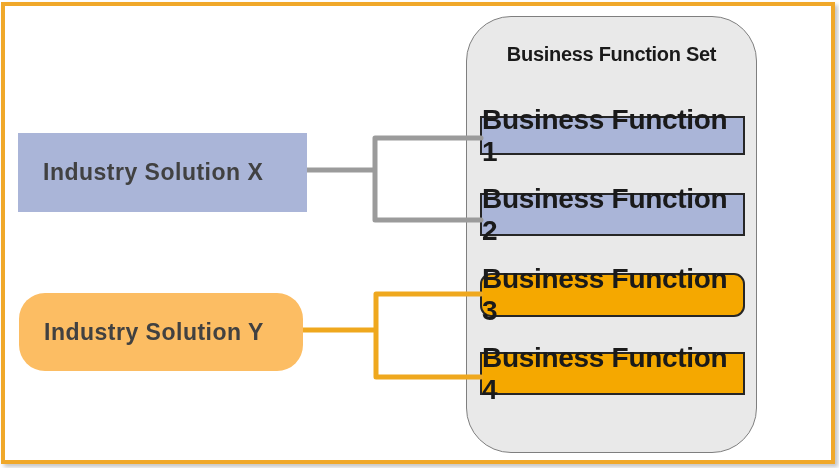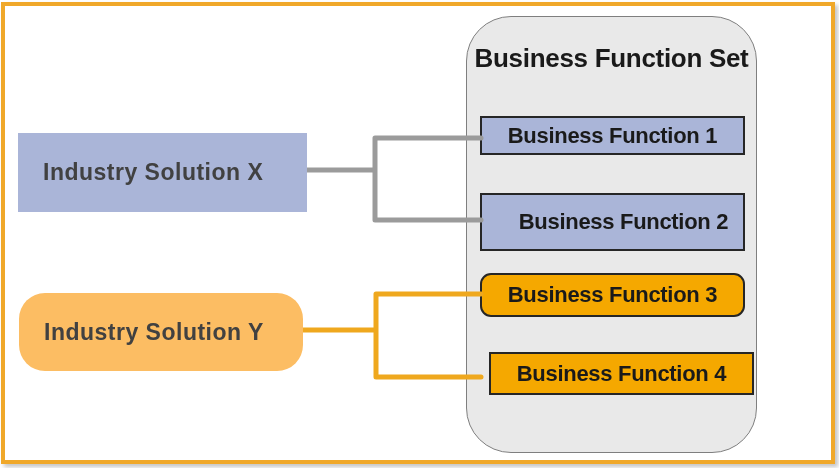--- a/index.html
+++ b/index.html
@@ -90,47 +90,47 @@
     border: 1.5px solid var(--container-border, #7F7F7F);
     border-radius: 45px;
     z-index: 1;
   }
   .bfs-title {
     position: absolute;
     left: 0;
     top: 26px;
     width: 100%;
     text-align: center;
-    font-size: 26px;
+    font-size: 20px;
     font-weight: 700;
     color: var(--function-text, #1A1A1A);
     letter-spacing: -0.3px;
     z-index: 3;
   }
   .bf {
     position: absolute;
     left: 13px;
     width: 265px;
     box-sizing: border-box;
     border: 2px solid var(--box-border, #262626);
     display: flex;
     align-items: center;
     justify-content: center;
-    font-size: 22px;
+    font-size: 28px;
     font-weight: 700;
     color: var(--function-text, #1A1A1A);
     letter-spacing: -0.3px;
     z-index: 3;
   }
   .bf-blue   { background: var(--blue-fill, #AAB5D8); }
   .bf-orange { background: var(--orange-fill-strong, #F5A800); }
   .bf1 { top: 99px;  height: 39px; }
-  .bf2 { top: 176px; height: 58px; padding-left: 22px; }
+  .bf2 { top: 176px; height: 43px; }
   .bf3 { top: 256px; height: 44px; border-radius: 11px; }
-  .bf4 { top: 335px; height: 43px; margin-left: 9px; }
+  .bf4 { top: 335px; height: 43px; }
 </style>
 </head>
 <body>
 
 <div class="canvas">
 
   <div class="frame"></div>
 
   <svg class="connectors" viewBox="0 0 839 468" xmlns="http://www.w3.org/2000/svg">
     <path class="conn-gray" d="M306 170 H375 M481 138 H375 V220 H481"></path>

